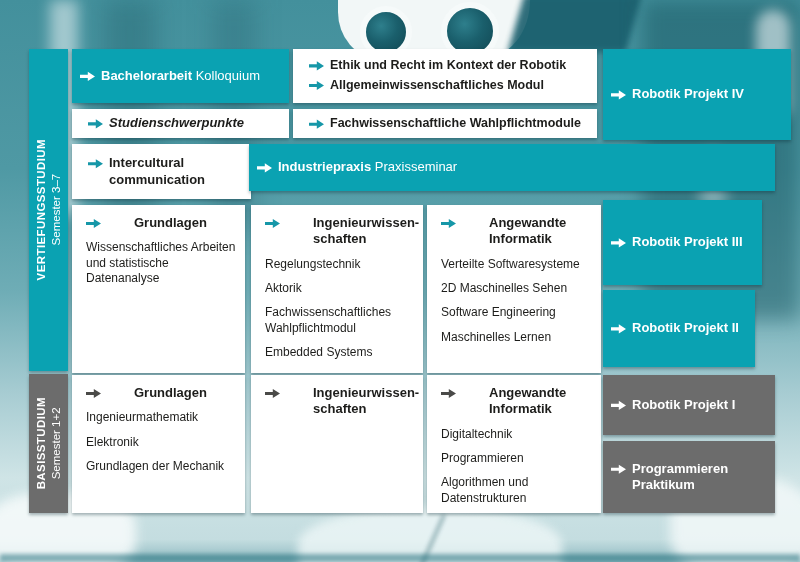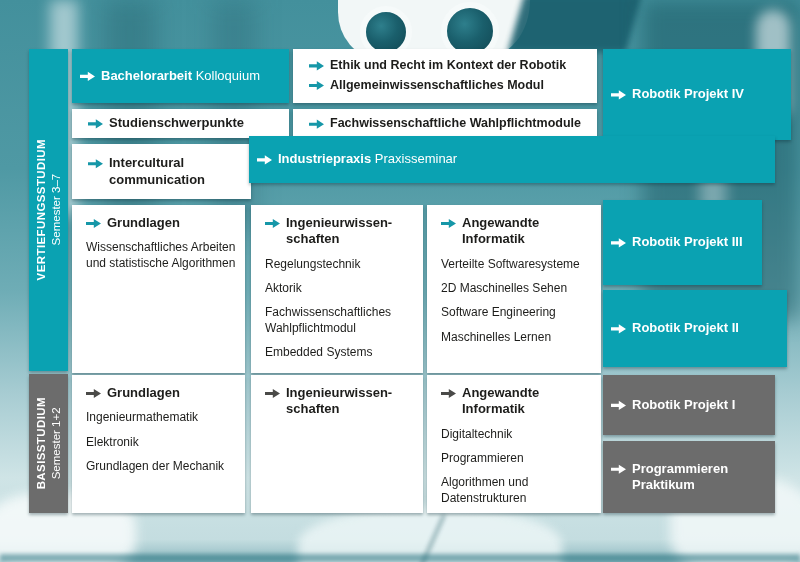--- a/index.html
+++ b/index.html
@@ -53,21 +53,21 @@
   .r{font-weight:normal;}
   .centered{display:flex;align-items:center;}
   .pad20{padding-left:8px;padding-right:6px;}
   .pad16{padding-left:16px;padding-right:6px;}
   
   .stack{display:flex;flex-direction:column;justify-content:center;gap:4px;}
   .stack .lrow{font-size:12.5px;}
   .stack .arw{margin-top:2px;}
   
   .col{padding:10px 4px 8px 14px;}
-  .col .hdr{display:flex;align-items:flex-start;font-size:13px;font-weight:bold;line-height:1.25;margin-bottom:3px;}
+  .col .hdr{display:flex;align-items:flex-start;font-size:13px;font-weight:bold;line-height:1.25;margin-bottom:3px;gap:27px;}
   .col .hdr .txt{flex:1;}
   .col .item{font-size:12px;line-height:1.28;margin-top:9px;}
 </style>
 </head>
 <body>
 
 <div class="stage">
 
   <div class="bg">
     <div class="shape stripe1"></div>
@@ -119,53 +119,53 @@
       </div>
   </div>
 
   <div class="box teal centered pad20" style="left:603px;top:49px;width:188px;height:91px;">
     <div class="lrow">
         <span class="arw aw"></span>
       <span class="txt b">Robotik Projekt IV</span>
       </div>
   </div>
 
-  <div class="box whiteb centered pad16" style="left:72px;top:109px;width:217px;height:29px;">
+  <div class="box whiteb centered pad16" style="left:72px;top:109px;width:217px;height:29px;font-style:italic;">
     <div class="lrow">
         <span class="arw at"></span>
       <span class="txt b">Studienschwerpunkte</span>
       </div>
   </div>
   <div class="box whiteb centered pad16" style="left:293px;top:109px;width:304px;height:29px;">
     <div class="lrow" style="font-size:12.5px;">
         <span class="arw at"></span>
       <span class="txt b">Fachwissenschaftliche Wahlpflichtmodule</span>
       </div>
   </div>
 
   <div class="box whiteb centered pad16" style="left:72px;top:144px;width:179px;height:55px;">
     <div class="lrow">
         <span class="arw at"></span>
       <span class="txt b">Intercultural communication</span>
       </div>
   </div>
-  <div class="box teal centered pad20" style="left:249px;top:136px;width:526px;height:47px;">
+  <div class="box teal centered pad20" style="left:249px;top:144px;width:526px;height:47px;">
     <div class="lrow">
         <span class="arw aw"></span>
       <span class="txt"><span class="b">Industriepraxis</span>
       <span class="r">Praxisseminar</span></span>
     </div>
   </div>
 
   <div class="box whiteb col" style="left:72px;top:205px;width:173px;height:168px;">
     <div class="hdr">
         <span class="arw at"></span>
       <span class="txt">Grundlagen</span>
       </div>
-    <div class="item">Wissenschaftliches Arbeiten und statistische Algorithmen</div>
+    <div class="item">Wissenschaftliches Arbeiten und statistische Datenanalyse</div>
   </div>
 
   <div class="box whiteb col" style="left:251px;top:205px;width:172px;height:168px;">
     <div class="hdr">
         <span class="arw at"></span>
       <span class="txt">Ingenieurwissen-schaften</span>
       </div>
     <div class="item">Regelungstechnik</div>
     <div class="item">Aktorik</div>
     <div class="item">Fachwissenschaftliches Wahlpflichtmodul</div>
@@ -182,21 +182,21 @@
     <div class="item">Software Engineering</div>
     <div class="item">Maschinelles Lernen</div>
   </div>
 
   <div class="box teal centered pad20" style="left:603px;top:200px;width:159px;height:85px;">
     <div class="lrow">
         <span class="arw aw"></span>
       <span class="txt b">Robotik Projekt III</span>
       </div>
   </div>
-  <div class="box teal centered pad20" style="left:603px;top:290px;width:184px;height:77px;">
+  <div class="box teal centered pad20" style="left:603px;top:290px;width:152px;height:77px;">
     <div class="lrow">
         <span class="arw aw"></span>
       <span class="txt b">Robotik Projekt II</span>
       </div>
   </div>
 
   <div class="box whiteb col" style="left:72px;top:375px;width:173px;height:138px;">
     <div class="hdr">
         <span class="arw ad"></span>
       <span class="txt">Grundlagen</span>

